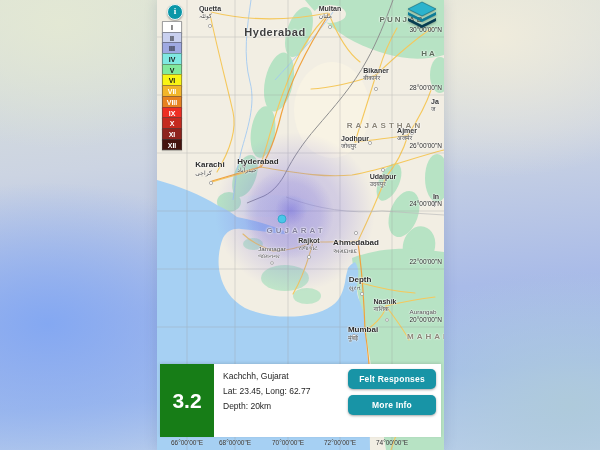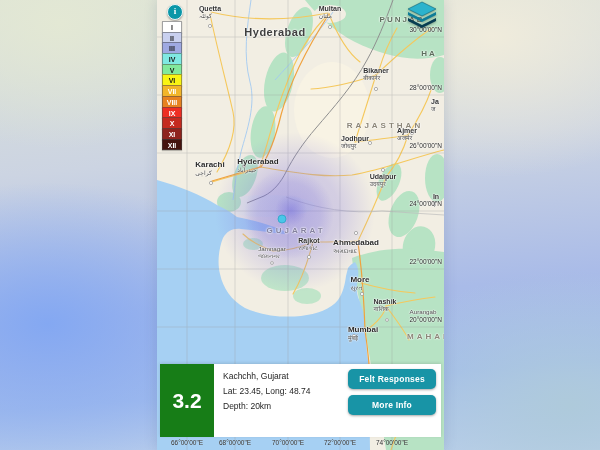--- a/index.html
+++ b/index.html
@@ -231,21 +231,21 @@
     </div>
     <div class="city" style="left:152px;top:237px">
       <span class="cn">Rajkot</span>
       <span class="cs">રાજકોટ</span>
     </div>
     <div class="city sm" style="left:115px;top:246px">
       <span class="cn">Jamnagar</span>
       <span class="cs">જામનગર</span>
     </div>
     <div class="city big" style="left:203px;top:276px">
-      <span class="cn">More</span>
+      <span class="cn">Depth</span>
       <span class="cs">સુરત</span>
     </div>
     <div class="city" style="left:228px;top:298px">
       <span class="cn">Nashik</span>
       <span class="cs">नाशिक</span>
     </div>
     <div class="city sm" style="left:266px;top:309px">
       <span class="cn">Aurangab</span>
     </div>
     <div class="city big" style="left:206px;top:326px">
@@ -285,21 +285,21 @@
     <svg class="layers-btn" viewBox="0 0 32 28" xmlns="http://www.w3.org/2000/svg">
       <path d="M2,17 L16,24 L30,17 L30,20 L16,27 L2,20 Z" fill="#083d52"></path>
       <path d="M2,11 L16,18 L30,11 L30,14 L16,21 L2,14 Z" fill="#0e7c97"></path>
       <path d="M16,1 L30,8 L16,15 L2,8 Z" fill="#2bb3cc" stroke="#0a6276" stroke-width=".6"></path>
     </svg>
 
     <div class="panel">
       <div class="mag" style="background: rgb(23, 125, 23);">3.2</div>
       <div class="details">
         <div>Kachchh, Gujarat</div>
-        <div>Lat: 23.45, Long: 48.74</div>
+        <div>Lat: 23.45, Long: 62.77</div>
         <div>Depth: 20km</div>
       </div>
       <div class="btncol">
         <button class="btn" style="background: rgb(24, 148, 166);">Felt Responses</button>
         <button class="btn" style="background: rgb(24, 148, 166);">More Info</button>
       </div>
     </div>
 
   </div>
 </div>

